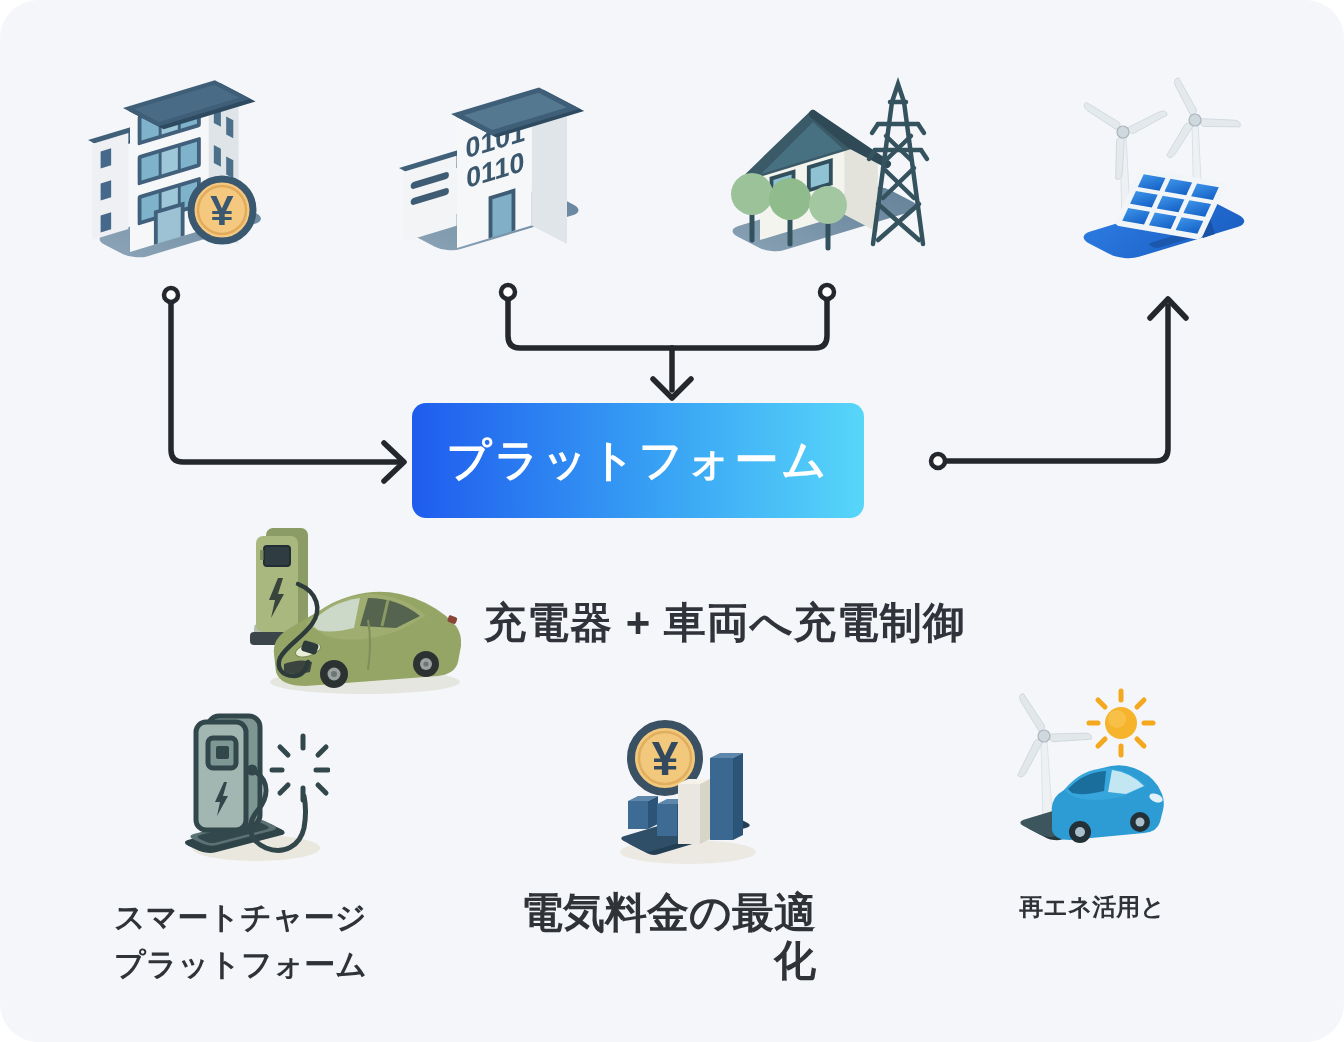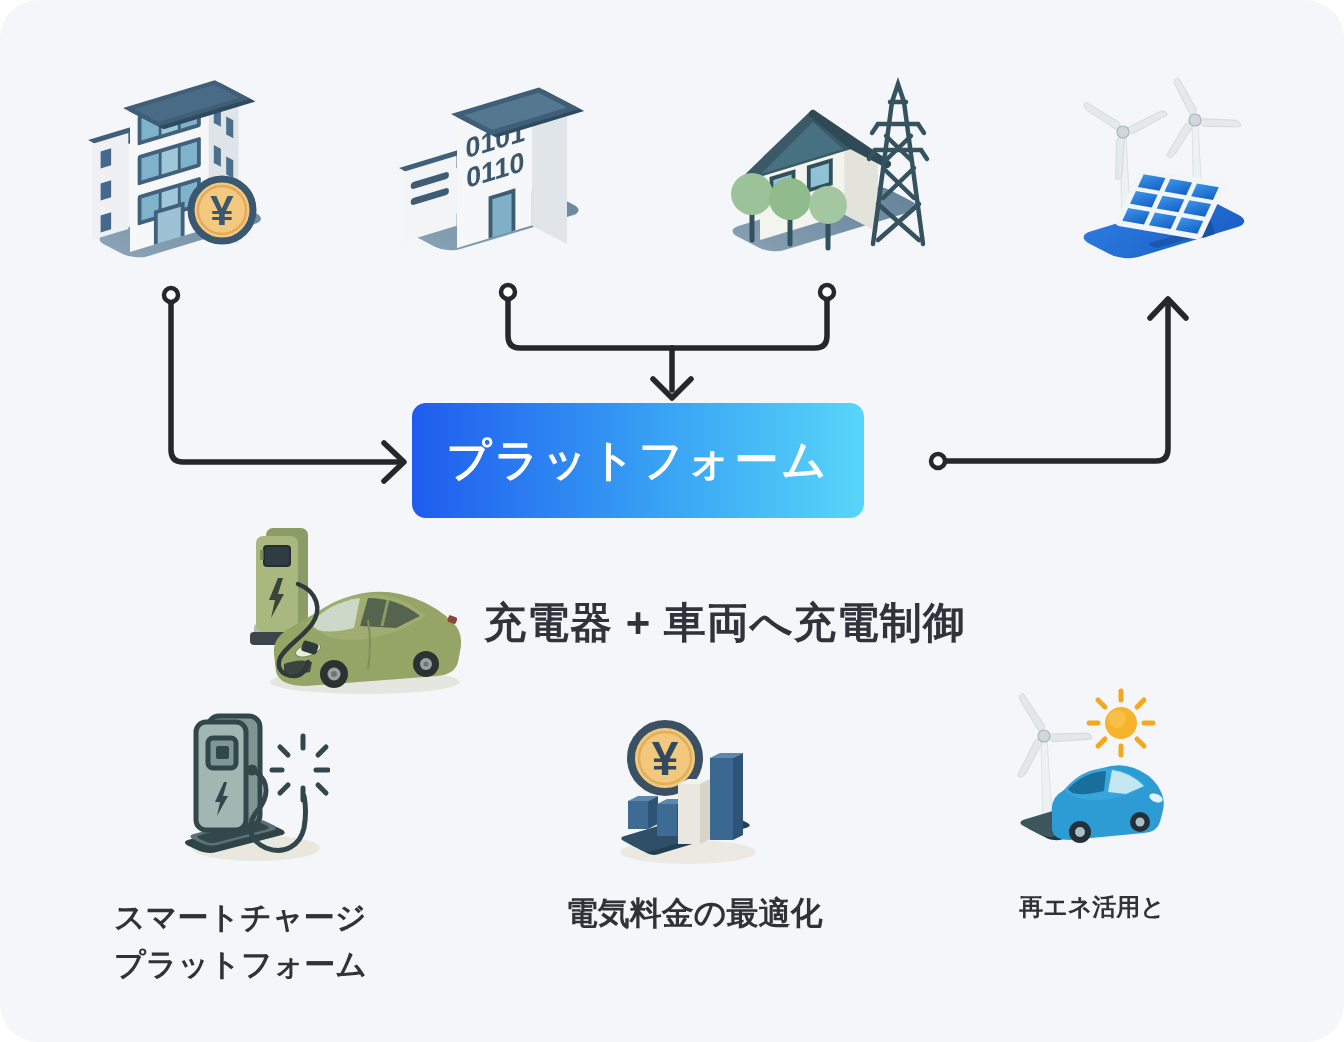--- a/index.html
+++ b/index.html
@@ -10,21 +10,21 @@
   .icon svg{display:block;}
   .connectors{left:0;top:0;pointer-events:none;}
   .platform{left:412px;top:403px;width:452px;height:115px;border-radius:14px;
     background:linear-gradient(90deg,#1f5cee 0%,#38a2f4 55%,#57d6f9 100%);
     display:flex;align-items:center;justify-content:center;}
   .platform span{color:#ffffff;font-size:44px;font-weight:bold;letter-spacing:3px;}
   .charge-label{left:484px;top:595px;font-size:42px;font-weight:bold;color:#30343a;letter-spacing:1px;white-space:nowrap;}
   .benefit-label{color:#2f3338;font-weight:bold;}
   .benefit-label p{margin:0;}
   .b1{left:114px;top:878px;font-size:31px;line-height:47px;text-align:left;margin-top:16px;}
-  .b2{left:544px;top:889px;width:300px;font-size:32px;line-height:48px;text-align:center;}
+  .b2{left:516px;top:889px;width:300px;font-size:42px;line-height:48px;text-align:right;}
   .b3{left:892px;top:882px;width:400px;font-size:24px;line-height:49px;text-align:center;}
 </style>
 </head>
 <body>
 
 <div class="canvas">
 
   <svg class="abs connectors" width="1344" height="1042" viewBox="0 0 1344 1042">
     <g stroke="#24272c" stroke-width="5.5" fill="none" stroke-linecap="round" stroke-linejoin="round">
       <path d="M171,303 L171,450 Q171,462 183,462 L398,462"></path>

